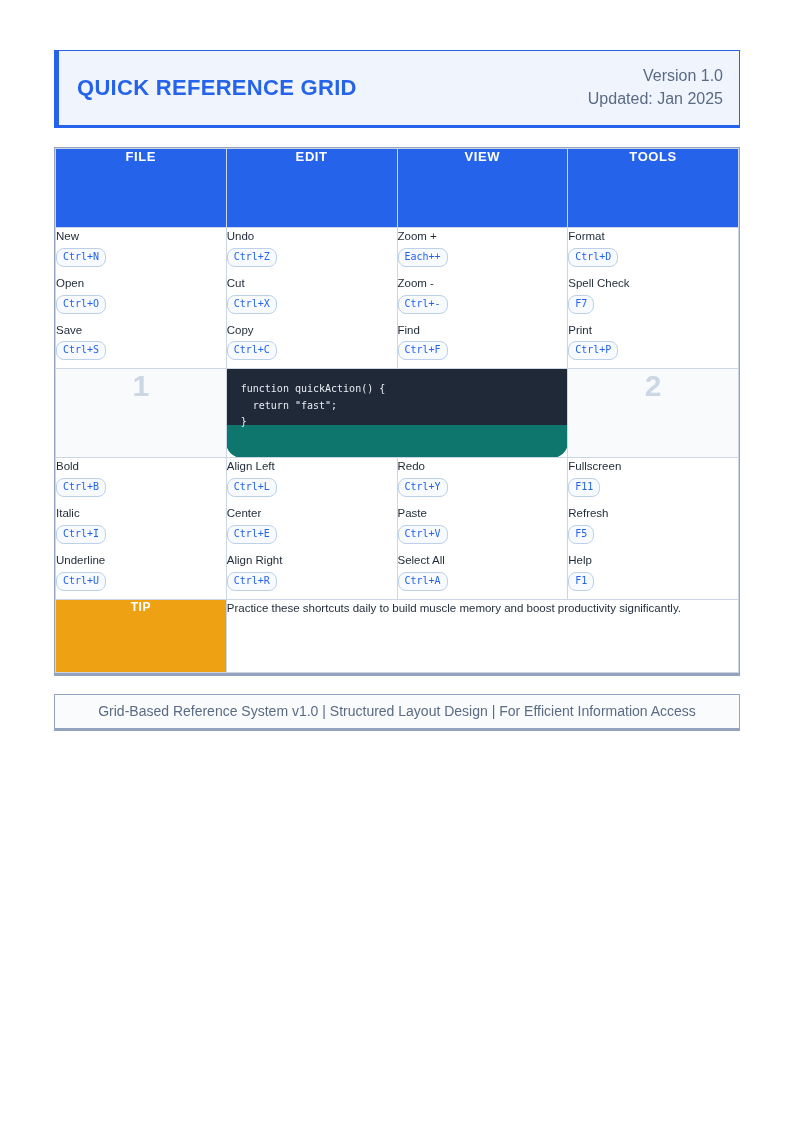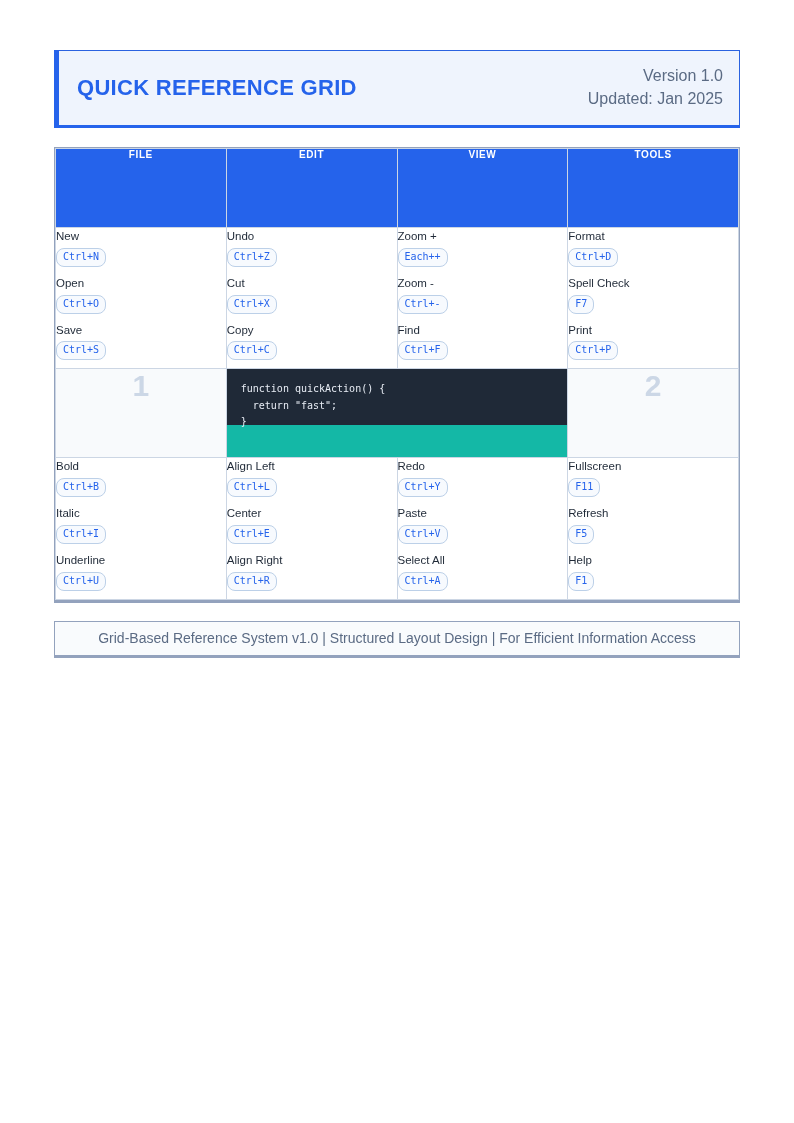--- a/index.html
+++ b/index.html
@@ -60,21 +60,21 @@
     table-layout: fixed;
   }
   table.grid td, table.grid th {
     border: 1px solid #ccd6e4;
     vertical-align: top;
     padding: 0;
   }
   th.col-head {
     background: #2563eb;
     color: #ffffff;
-    font-size: 10px;
+    font-size: 13px;
     font-weight: bold;
     letter-spacing: 0.6px;
     height: 78px;
     text-align: center;
     vertical-align: middle;
     border-color: #cfd9e8;
   }
 
   
   td.cmds {
@@ -106,23 +106,24 @@
     text-align: center;
     vertical-align: middle;
     height: 88px;
   }
   .bignum {
     font-size: 30px;
     font-weight: bold;
     color: #ccd7e6;
   }
   td.codecell {
-    background: #14b8a6;
+    background: #0f766e;
     padding: 4px 0 6px 0;
     vertical-align: middle;
+    border-radius: 16px;
   }
   .codeblock {
     background: #1f2937;
     color: #e8edf5;
     font-family: "DejaVu Sans Mono", monospace;
     font-size: 10px;
     line-height: 1.65;
     padding: 12px 14px;
     white-space: pre;
     height: 56px;
@@ -329,20 +330,24 @@
             <div class="cmd-label">Refresh</div>
             <span class="kbd">F5</span>
           </div>
           <div class="cmd-item">
             <div class="cmd-label">Help</div>
             <span class="kbd">F1</span>
           </div>
         </td>
       </tr>
 
+      <tr>
+        <td class="tipcell">TIP</td>
+        <td class="tiptext" colspan="3">Practice these shortcuts daily to build muscle memory and boost productivity significantly.</td>
+      </tr>
 
     </tbody>
       </table>
   </div>
 
   <div class="footer">
     <span>Grid-Based Reference System v1.0 | Structured Layout Design | For Efficient Information Access</span>
   </div>
 
 </div>

